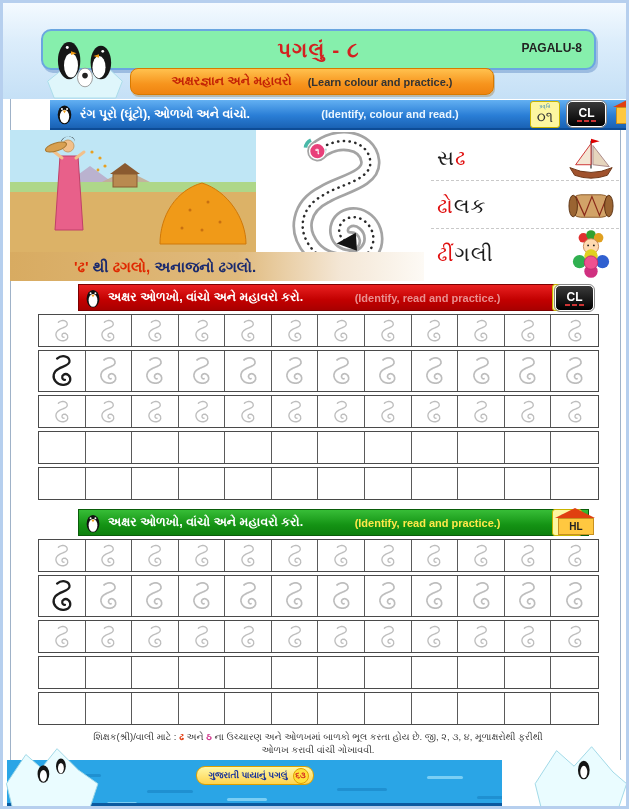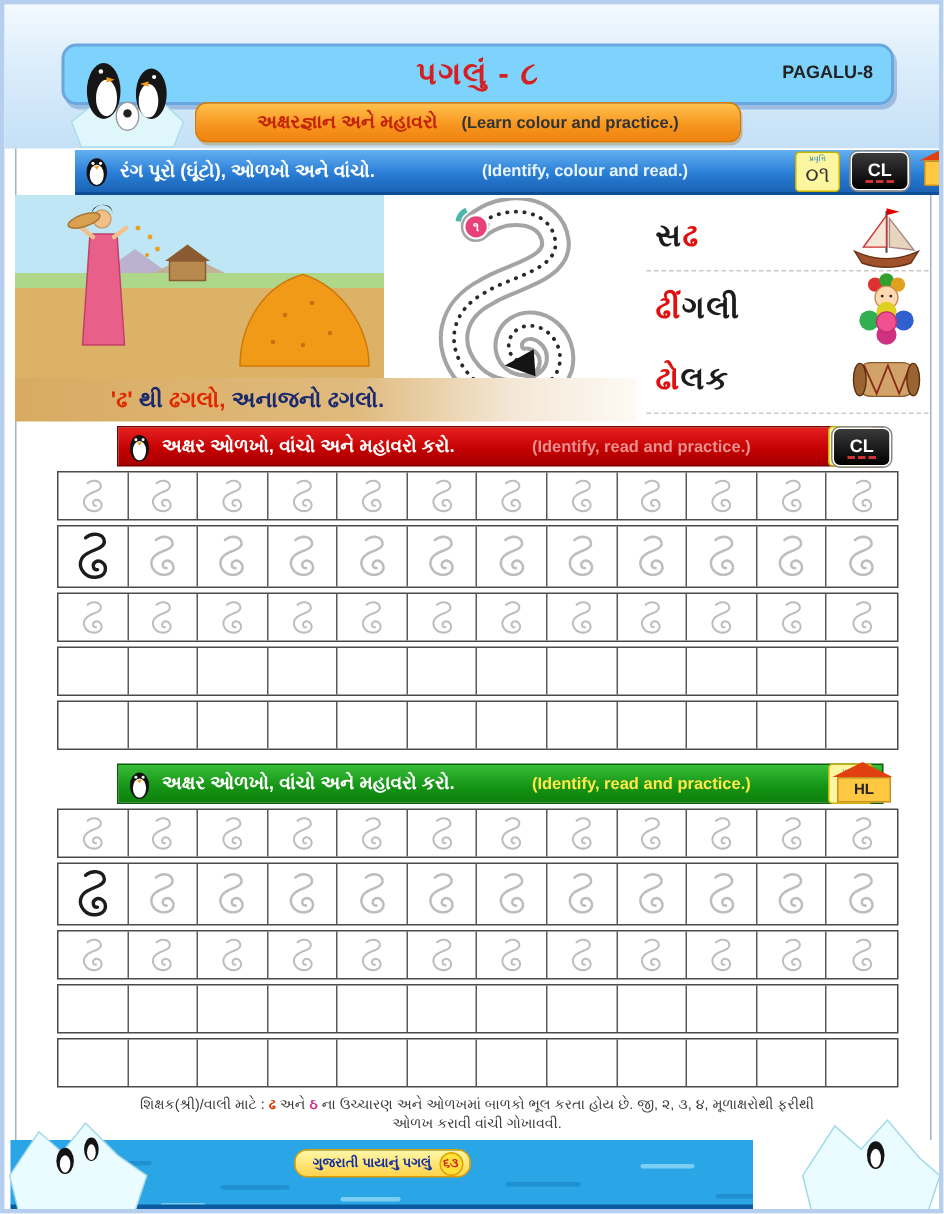--- a/index.html
+++ b/index.html
@@ -4,21 +4,21 @@
 <style>
   html,body{margin:0;padding:0;background:#e8eef8;font-family:"Liberation Sans",sans-serif;}
   #page{position:relative;width:629px;height:809px;margin:0 auto;background:#ffffff;overflow:hidden;
         border:3px solid #b6cfee;box-sizing:border-box;}
   
   .sky{position:absolute;left:0;top:0;width:100%;height:96px;
        background:linear-gradient(#f4faff 0%,#dcedfb 40%,#c5e0f6 100%);}
   .content-frame{position:absolute;left:7px;top:96px;width:609px;height:661px;
        border-left:1px solid #9fb2c8;border-right:1px solid #9fb2c8;}
   
-  .header-box{position:absolute;left:38px;top:26px;width:551px;height:37px;background:#7dd3fc;
+  .header-box{position:absolute;left:38px;top:26px;width:551px;height:37px;background:#86efac;
        border:2px solid #6aa6e0;border-radius:10px;box-shadow:2px 3px 0 rgba(60,110,180,.35);
        display:flex;align-items:center;justify-content:center;}
   .header-title{color:#d42020;font-size:21px;font-weight:bold;letter-spacing:1px;}
   .header-code{position:absolute;right:12px;top:10px;font-size:12px;font-weight:bold;color:#222;}
   .logo{position:absolute;left:40px;top:20px;}
   .orange-banner{position:absolute;left:127px;top:65px;width:362px;height:25px;border-radius:8px;
        background:linear-gradient(#ffc14e,#f7941d 60%,#ef8410);border:1px solid #d87a00;
        display:flex;align-items:center;justify-content:center;gap:16px;box-shadow:1px 2px 0 rgba(150,90,0,.3);}
   .orange-banner .gu{color:#c42306;font-size:12.5px;font-weight:bold;}
   .orange-banner .en{color:#333;font-size:11px;font-weight:bold;}
@@ -57,21 +57,21 @@
   .caption-strip{position:absolute;left:7px;top:249px;width:414px;height:29px;
        background:linear-gradient(90deg,#d8ab61 0%,#e0ba7d 55%,#f4e7d6 80%,#fdfaf5 100%);
        display:flex;align-items:center;}
   .caption-text{width:310px;text-align:center;font-size:15px;font-weight:bold;}
   .cap-red{color:#e02800;} .cap-navy{color:#1a2a6e;}
   .trace-wrap{position:absolute;left:258px;top:129px;width:156px;height:144px;}
   .words-panel{position:absolute;left:428px;top:133px;width:188px;height:140px;
        display:flex;flex-direction:column;justify-content:space-between;}
   .word-row{display:flex;align-items:center;justify-content:space-between;height:44px;}
   .word-row.sep{border-bottom:1px dashed #c9c9c9;}
-  .word-text{font-size:21px;font-weight:bold;padding-left:6px;letter-spacing:1px;}
+  .word-text{font-size:21px;font-weight:normal;padding-left:6px;letter-spacing:1px;}
   .wt-red{color:#e01010;} .wt-dark{color:#1c1c1c;}
   .word-icon{width:56px;display:flex;justify-content:center;}
   
   .p-grid{position:absolute;left:35px;width:561px;display:flex;flex-direction:column;}
   #grid-0{top:311px;} #grid-1{top:536px;}
   .p-row{display:grid;grid-template-columns:repeat(12,1fr);border:1px solid #4a4a4a;height:31px;margin-bottom:3px;background:#fff;}
   .p-row.tall{height:40px;}
   .p-cell{border-right:1px solid #5a5a5a;display:flex;align-items:center;justify-content:center;}
   .p-cell:last-child{border-right:none;}
   .glyph{fill:none;height:24px;}
@@ -216,49 +216,49 @@
       <span class="word-icon">
         <svg width="50" height="46" viewBox="0 0 52 46">
           <line x1="26" y1="5" x2="26" y2="34" stroke="#555" stroke-width="1.5"></line>
           <polygon points="26,8 26,30 10,30" fill="#f3e6d4" stroke="#c33"></polygon>
           <polygon points="28,10 28,30 45,32" fill="#e6d5bd" stroke="#a88"></polygon>
           <polygon points="26,3 35,5.5 26,8" fill="#d00"></polygon>
           <path d="M4 33 Q26 43 48 33 L43 41 Q26 47 9 41 Z" fill="#a0522d" stroke="#6b3415"></path>
         </svg>
       </span>
     </div>
+    <div class="word-row sep">
+      <span class="word-text"><span class="wt-red">ઢો</span><span class="wt-dark">લક</span></span>
+      <span class="word-icon">
+        <svg width="54" height="30" viewBox="0 0 56 32">
+          <rect x="6" y="4" width="44" height="24" rx="11" fill="#d2a368" stroke="#8a5a2a"></rect>
+          <path d="M12 6 L21 26 L29 6 L37 26 L45 6" stroke="#8a2a1a" stroke-width="1.3" fill="none"></path>
+          <ellipse cx="9" cy="16" rx="4.5" ry="11.5" fill="#9a6432" stroke="#5a3010"></ellipse>
+          <ellipse cx="47" cy="16" rx="4.5" ry="11.5" fill="#9a6432" stroke="#5a3010"></ellipse>
+        </svg>
+      </span>
+    </div>
     <div class="word-row">
       <span class="word-text"><span class="wt-red">ઢીં</span><span class="wt-dark">ગલી</span></span>
       <span class="word-icon">
         <svg width="42" height="48" viewBox="0 0 44 50">
           <circle cx="14" cy="8" r="5" fill="#e03030"></circle>
             <circle cx="22" cy="5" r="5" fill="#30a030"></circle>
             <circle cx="30" cy="8" r="5" fill="#e0a020"></circle>
           <circle cx="22" cy="17" r="8" fill="#ffd9b0" stroke="#c88858"></circle>
           <circle cx="19" cy="16" r="1" fill="#222"></circle>
             <circle cx="25" cy="16" r="1" fill="#222"></circle>
           <circle cx="10" cy="33" r="7" fill="#30b050"></circle>
             <circle cx="34" cy="33" r="7" fill="#3060d0"></circle>
           <circle cx="22" cy="43" r="7" fill="#d03080"></circle>
             <circle cx="22" cy="27" r="7" fill="#e0d020"></circle>
           <circle cx="22" cy="34" r="7" fill="#f05090" stroke="#c03070"></circle>
         </svg>
       </span>
     </div>
-    <div class="word-row sep">
-      <span class="word-text"><span class="wt-red">ઢો</span><span class="wt-dark">લક</span></span>
-      <span class="word-icon">
-        <svg width="54" height="30" viewBox="0 0 56 32">
-          <rect x="6" y="4" width="44" height="24" rx="11" fill="#d2a368" stroke="#8a5a2a"></rect>
-          <path d="M12 6 L21 26 L29 6 L37 26 L45 6" stroke="#8a2a1a" stroke-width="1.3" fill="none"></path>
-          <ellipse cx="9" cy="16" rx="4.5" ry="11.5" fill="#9a6432" stroke="#5a3010"></ellipse>
-          <ellipse cx="47" cy="16" rx="4.5" ry="11.5" fill="#9a6432" stroke="#5a3010"></ellipse>
-        </svg>
-      </span>
-    </div>
   </div>
 
   <div class="caption-strip">
     <div class="caption-text">
       <span class="cap-red">'ઢ'</span><span class="cap-navy"> થી </span><span class="cap-red">ઢગલો,</span><span class="cap-navy"> અનાજનો ઢગલો.</span>
     </div>
   </div>
 
   <div class="act-banner act-red">
     <svg width="16" height="22" viewBox="0 0 20 26">

